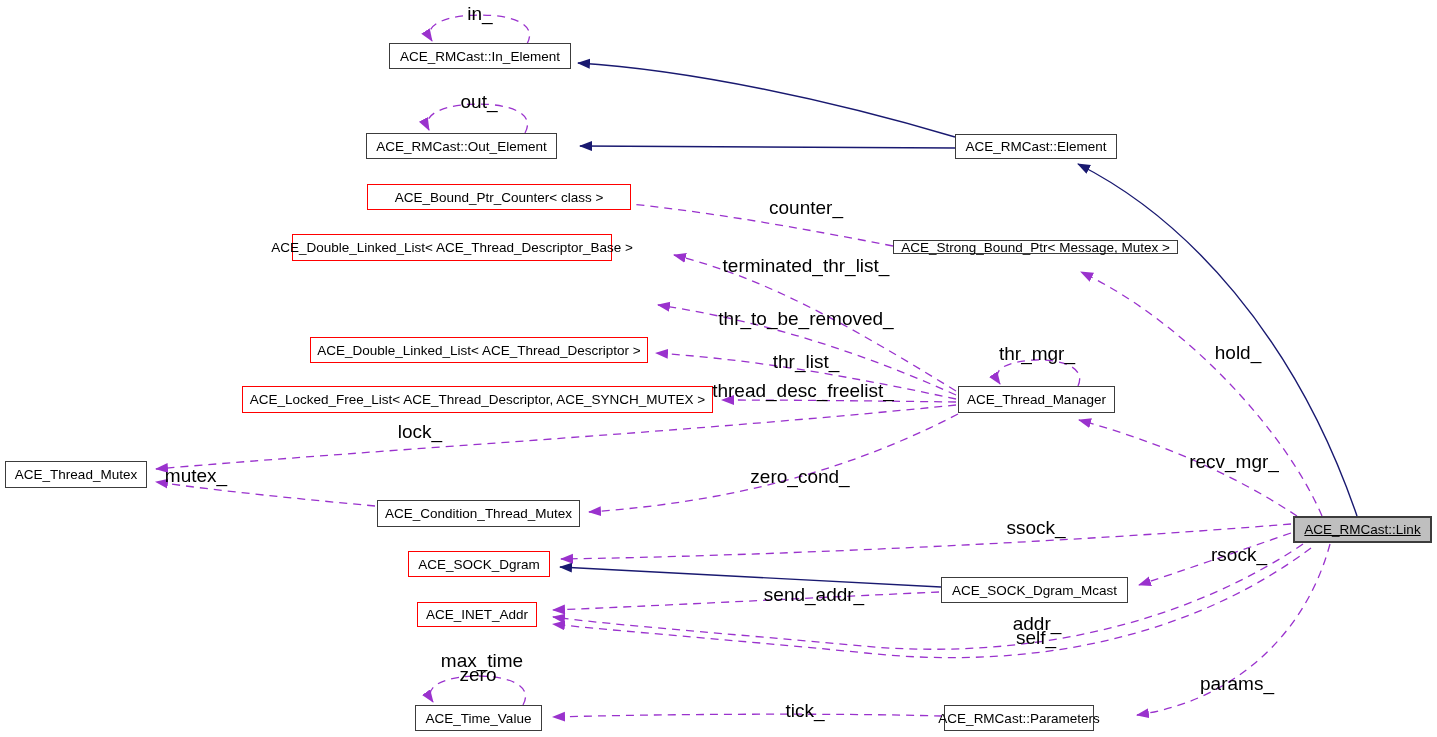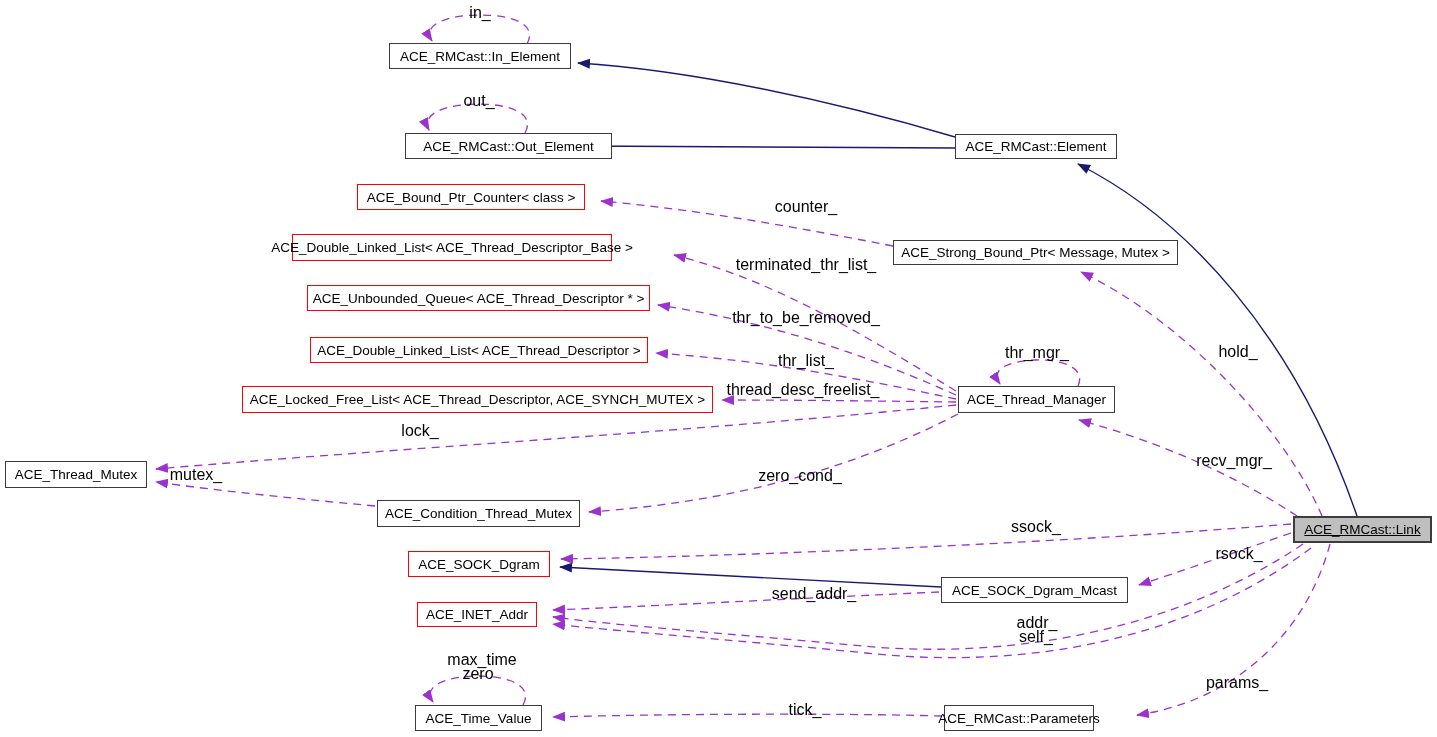--- a/index.html
+++ b/index.html
@@ -13,21 +13,21 @@
   #edges{position:absolute;left:0;top:0;width:1437px;height:737px;}
   .node{
     position:absolute;display:flex;align-items:center;justify-content:center;
     background:#ffffff;border:1.5px solid var(--node-border);color:var(--text);
     font-size:13.5px;white-space:nowrap;box-sizing:border-box;cursor:pointer;
   }
   .node.red{border-color:var(--truncated-node-border);}
   .node.focus{background:var(--focus-node-fill);border-width:2px;text-decoration:underline;}
   .elabel{
     position:absolute;transform:translate(-50%,-50%);color:var(--text);
-    font-size:16px;white-space:nowrap;line-height:1;
+    font-size:19px;white-space:nowrap;line-height:1;
   }
 </style>
 </head>
 <body>
 
 <div id="canvas">
 
   <svg id="edges" viewBox="0 0 1437 737" xmlns="http://www.w3.org/2000/svg">
     <defs>
       <marker id="mB" markerWidth="14" markerHeight="12" refX="12" refY="5" orient="auto" markerUnits="userSpaceOnUse">
@@ -64,33 +64,32 @@
       <path d="M 939,592 C 806,598 655,606 553,610" marker-end="url(#mP)"></path>
       <path d="M 1303,544 C 1185,624 1025,661 862,646 C 733,634 612,625 553,617" marker-end="url(#mP)"></path>
       <path d="M 1311,548 C 1192,637 1032,671 866,653 C 736,640 614,631 553,624" marker-end="url(#mP)"></path>
       <path d="M 1330,544 C 1304,640 1228,702 1137,715" marker-end="url(#mP)"></path>
       <path d="M 942,716 C 830,713 662,714 553,717" marker-end="url(#mP)"></path>
       <path d="M 523,705 C 534,685 507,676 478,676 C 449,676 421,685 433,702" marker-end="url(#mP)"></path>
     </g>
   </svg>
 
   <div class="node" style="left:389px;top:43px;width:182px;height:26px">ACE_RMCast::In_Element</div>
-  <div class="node" style="left:405px;top:133px;width:207px;height:26px">ACE_RMCast::Out_Element</div>
-  <div class="node red" style="left:357px;top:184px;width:228px;height:26px">ACE_Bound_Ptr_Counter&lt; class &gt;</div>
+  <div class="node" style="left:366px;top:133px;width:191px;height:26px">ACE_RMCast::Out_Element</div>
+  <div class="node red" style="left:367px;top:184px;width:264px;height:26px">ACE_Bound_Ptr_Counter&lt; class &gt;</div>
   <div class="node red" style="left:292px;top:234px;width:320px;height:27px">ACE_Double_Linked_List&lt; ACE_Thread_Descriptor_Base &gt;</div>
-  <div class="node red" style="left:307px;top:285px;width:343px;height:26px">ACE_Unbounded_Queue&lt; ACE_Thread_Descriptor * &gt;</div>
   <div class="node red" style="left:242px;top:386px;width:471px;height:27px">ACE_Locked_Free_List&lt; ACE_Thread_Descriptor, ACE_SYNCH_MUTEX &gt;</div>
   <div class="node red" style="left:310px;top:337px;width:338px;height:26px">ACE_Double_Linked_List&lt; ACE_Thread_Descriptor &gt;</div>
   <div class="node" style="left:5px;top:461px;width:142px;height:27px">ACE_Thread_Mutex</div>
   <div class="node" style="left:377px;top:500px;width:203px;height:27px">ACE_Condition_Thread_Mutex</div>
   <div class="node red" style="left:408px;top:551px;width:142px;height:26px">ACE_SOCK_Dgram</div>
   <div class="node red" style="left:417px;top:602px;width:120px;height:25px">ACE_INET_Addr</div>
   <div class="node" style="left:415px;top:705px;width:127px;height:26px">ACE_Time_Value</div>
   <div class="node" style="left:955px;top:134px;width:162px;height:25px">ACE_RMCast::Element</div>
-  <div class="node" style="left:893px;top:240px;width:285px;height:25px">ACE_Strong_Bound_Ptr&lt; Message, Mutex &gt;</div>
+  <div class="node" style="left:893px;top:240px;width:285px;height:14px">ACE_Strong_Bound_Ptr&lt; Message, Mutex &gt;</div>
   <div class="node" style="left:941px;top:577px;width:187px;height:26px">ACE_SOCK_Dgram_Mcast</div>
   <div class="node" style="left:958px;top:386px;width:157px;height:27px">ACE_Thread_Manager</div>
   <div class="node" style="left:944px;top:705px;width:150px;height:26px">ACE_RMCast::Parameters</div>
   <div class="node focus" style="left:1293px;top:516px;width:139px;height:27px">ACE_RMCast::Link</div>
 
   <span class="elabel" style="left:480px;top:13px">in_</span>
   <span class="elabel" style="left:479px;top:101px">out_</span>
   <span class="elabel" style="left:806px;top:207px">counter_</span>
   <span class="elabel" style="left:806px;top:265px">terminated_thr_list_</span>
   <span class="elabel" style="left:806px;top:318px">thr_to_be_removed_</span>

